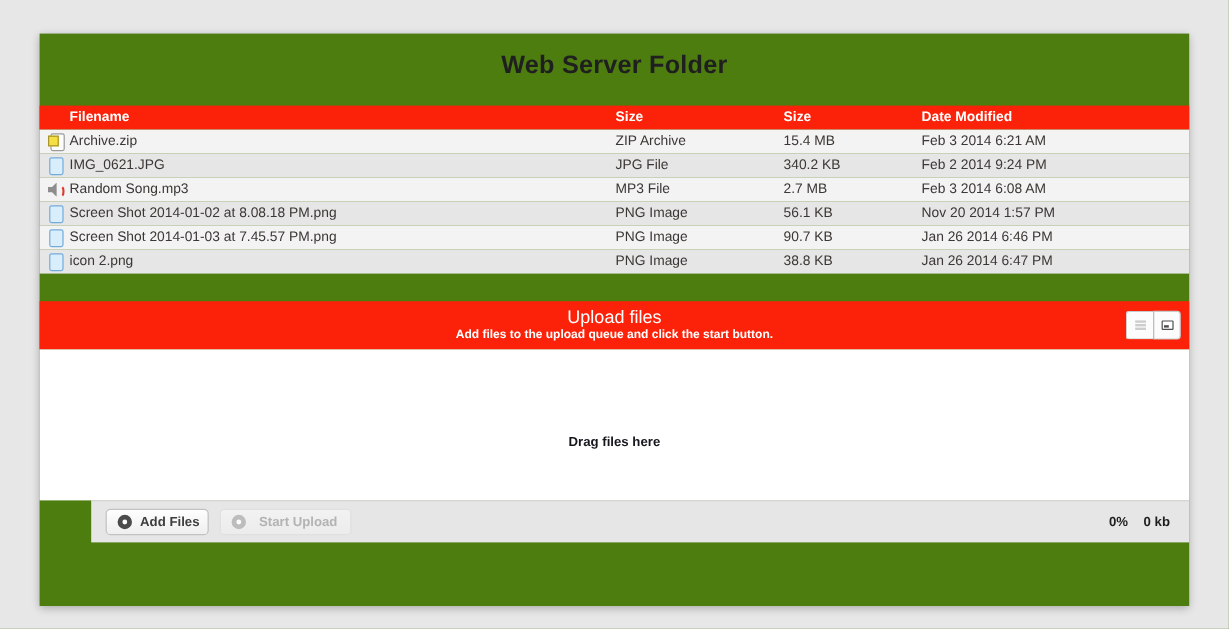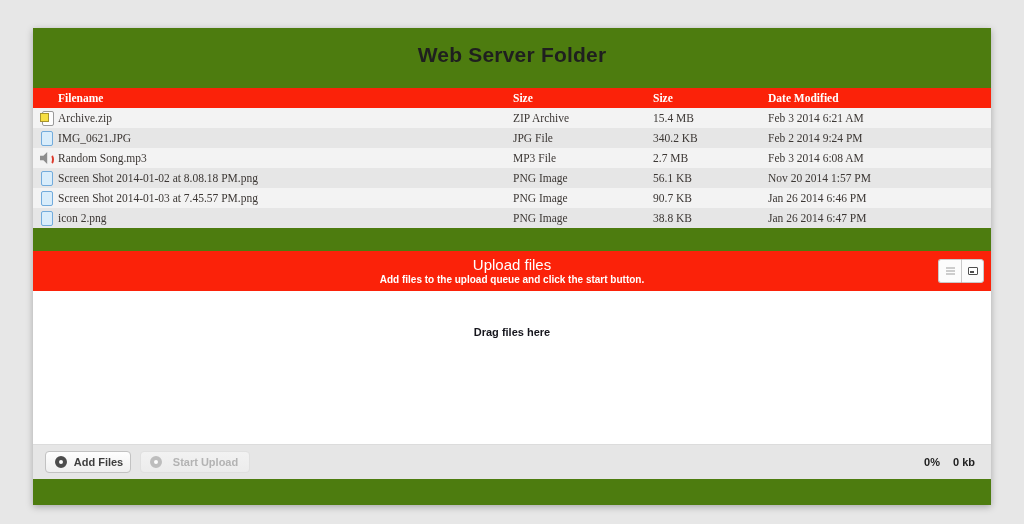--- a/index.html
+++ b/index.html
@@ -14,21 +14,21 @@
     position:absolute; left:33px; top:28px; width:958px; height:477px;
     background:#4d7c0f;
     box-shadow:0 2px 7px rgba(0,0,0,0.28);
   }
   .page-title {
     padding-top:15px; height:60px;
     text-align:center; font-size:21px; font-weight:bold; color:#1f1f1f;
     letter-spacing:0.2px;
   }
   
-  .ftable { width:100%;font-family:Liberation Serif, serif; }
+  .ftable { width:100%; }
   .frow {
     display:grid;
     grid-template-columns:480px 140px 115px 1fr;
     height:20px; line-height:20px;
     font-size:11.5px; color:#3c3734;
   }
   .fhead {
     background:#fb2209; color:#ffffff; font-weight:bold; font-size:11.5px;
   }
   .frow .c1 { padding-left:25px; position:relative; white-space:nowrap; overflow:hidden; }
@@ -72,26 +72,26 @@
   }
   .view-btn.left  { border-radius:3px 0 0 3px; border-right:none; }
   .view-btn.right { border-radius:0 3px 3px 0; }
   .glyph-list { width:9px; height:2px; background:#cdcdcd;
     box-shadow:0 -3px 0 #cdcdcd, 0 3px 0 #cdcdcd; }
   .glyph-thumbs { width:10px; height:8px; border:1px solid #4e4e4e;
     border-radius:1px; position:relative; background:#fff; }
   .glyph-thumbs::after { content:""; position:absolute; left:1px; bottom:1px;
     width:4px; height:2px; background:#4e4e4e; }
   .dropzone {
-    height:153px; background:#ffffff; text-align:center; padding-top:35px;
+    height:126px; background:#ffffff; text-align:center; padding-top:72px;
     font-size:11px; font-weight:bold; color:#16161d;
   }
   .up-toolbar {
     height:35px; background:#e6e6e6; border-top:1px solid #dcdcdc;
-    display:flex; align-items:center; padding:0 16px 0 12px;
+    display:flex; align-items:center; padding:0 16px 0 12px;margin-left:43px;
   }
   .tb-btn {
     height:22px; border-radius:4px; display:flex; align-items:center;
     font-size:11px; font-weight:bold; cursor:pointer;
   }
   .btn-add {
     width:86px; background:linear-gradient(#fefefe,#efefef);
     border:1px solid #c2c2c2; color:#3d3d3d; margin-right:9px;
   }
   .btn-start {

